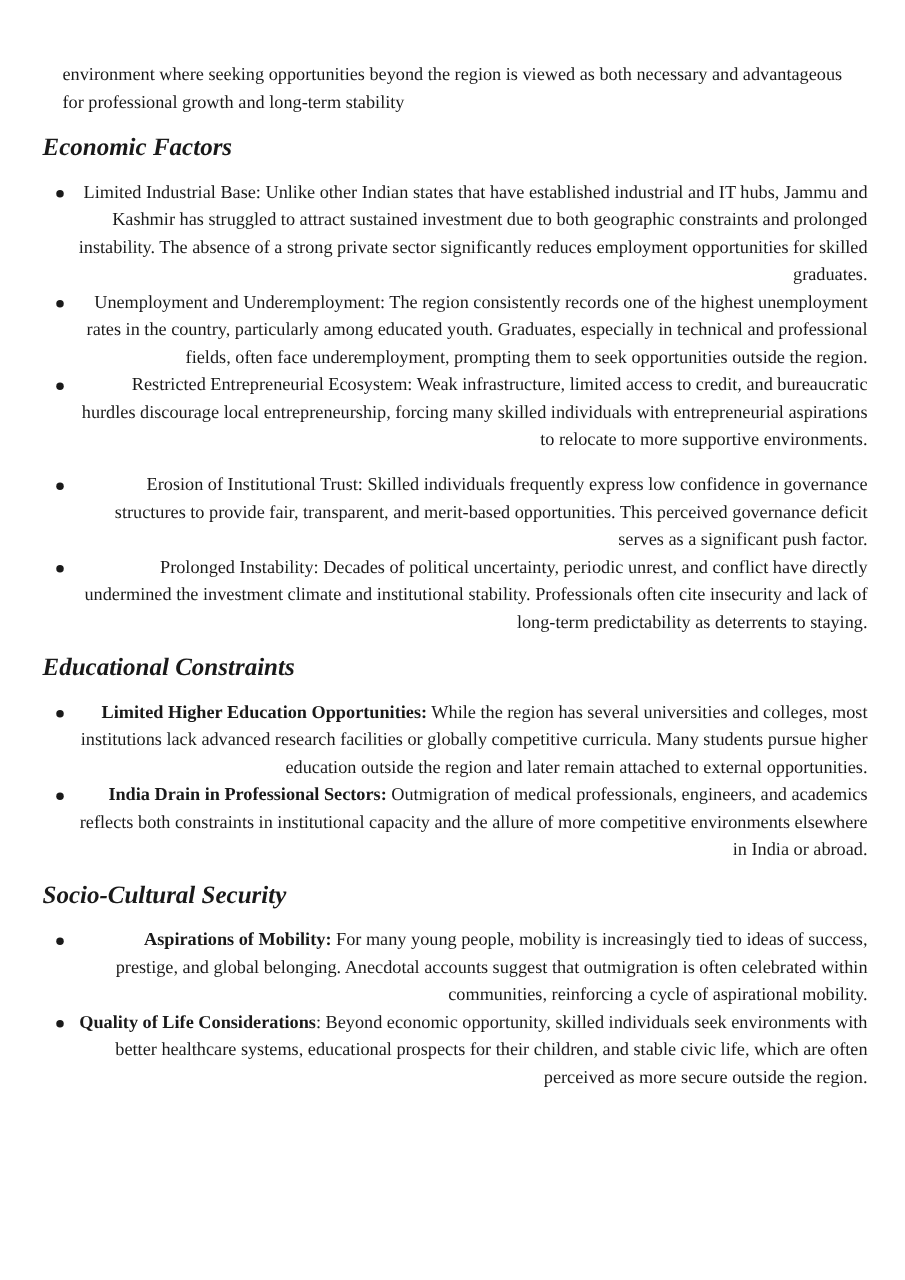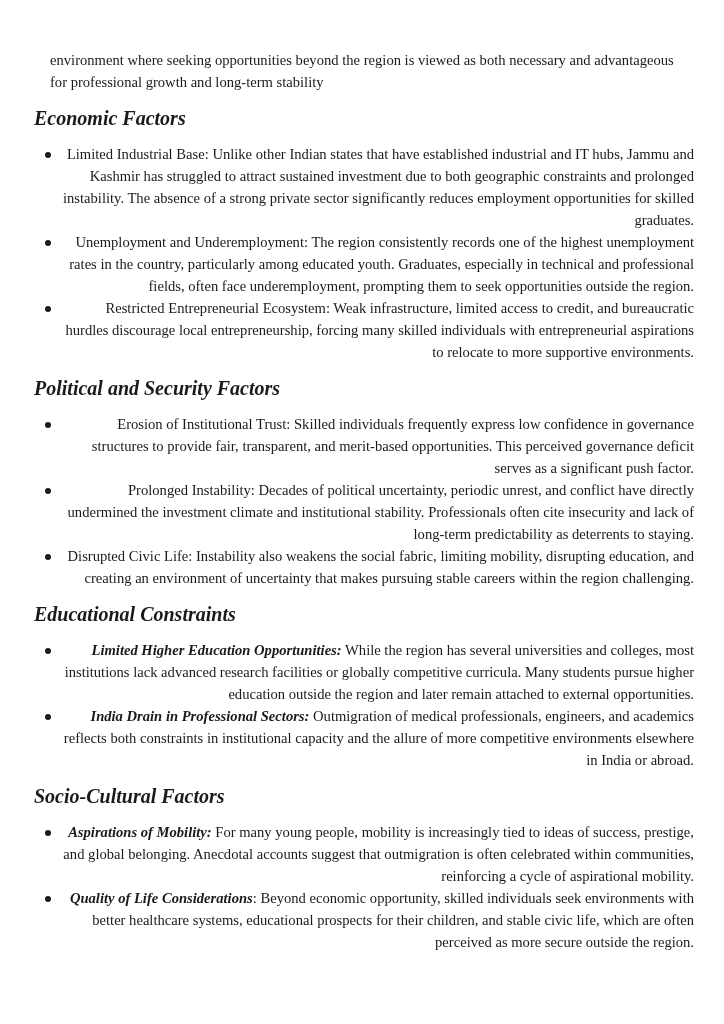--- a/index.html
+++ b/index.html
@@ -16,47 +16,45 @@
   h3 {
     font-size: 20px; font-weight: bold; font-style: italic;
     margin: 0 0 14px 0; line-height: 22px;
   }
   ul { list-style: none; margin: 0 0 14px 0; padding: 0; text-align: right; }
   li { position: relative; padding-left: 29px; }
   .bullet {
     position: absolute; left: 11px; top: 9px;
     width: 6px; height: 6px; border-radius: 50%; background: #1a1a1a;
   }
-  .term-bi { font-weight: bold; font-style: italic; }
+  .term-bi { font-weight: bold; }
 </style>
 </head>
 <body>
 
 <div class="page">
   <p class="intro">environment where seeking opportunities beyond the region is viewed as both necessary and advantageous for professional growth and long-term stability</p>
 
   <h3>Economic Factors</h3>
   <ul>
     <li><span class="bullet"></span><span>Limited Industrial Base: Unlike other Indian states that have established industrial and IT hubs, Jammu and Kashmir has struggled to attract sustained investment due to both geographic constraints and prolonged instability. The absence of a strong private sector significantly reduces employment opportunities for skilled graduates.</span></li>
     <li><span class="bullet"></span><span>Unemployment and Underemployment: The region consistently records one of the highest unemployment rates in the country, particularly among educated youth. Graduates, especially in technical and professional fields, often face underemployment, prompting them to seek opportunities outside the region.</span></li>
     <li><span class="bullet"></span><span>Restricted Entrepreneurial Ecosystem: Weak infrastructure, limited access to credit, and bureaucratic hurdles discourage local entrepreneurship, forcing many skilled individuals with entrepreneurial aspirations to relocate to more supportive environments.</span></li>
   </ul>
 
-  <h3>Political and Security Factors</h3>
   <ul>
     <li><span class="bullet"></span><span>Erosion of Institutional Trust: Skilled individuals frequently express low confidence in governance structures to provide fair, transparent, and merit-based opportunities. This perceived governance deficit serves as a significant push factor.</span></li>
     <li><span class="bullet"></span><span>Prolonged Instability: Decades of political uncertainty, periodic unrest, and conflict have directly undermined the investment climate and institutional stability. Professionals often cite insecurity and lack of long-term predictability as deterrents to staying.</span></li>
-    <li><span class="bullet"></span><span>Disrupted Civic Life: Instability also weakens the social fabric, limiting mobility, disrupting education, and creating an environment of uncertainty that makes pursuing stable careers within the region challenging.</span></li>
   </ul>
 
   <h3>Educational Constraints</h3>
   <ul>
     <li><span class="bullet"></span><span class="term-bi">Limited Higher Education Opportunities:</span><span> While the region has several universities and colleges, most institutions lack advanced research facilities or globally competitive curricula. Many students pursue higher education outside the region and later remain attached to external opportunities.</span></li>
     <li><span class="bullet"></span><span class="term-bi">India Drain in Professional Sectors:</span><span> Outmigration of medical professionals, engineers, and academics reflects both constraints in institutional capacity and the allure of more competitive environments elsewhere in India or abroad.</span></li>
   </ul>
 
-  <h3>Socio-Cultural Factors</h3>
+  <h3>Socio-Cultural Security</h3>
   <ul>
     <li><span class="bullet"></span><span class="term-bi">Aspirations of Mobility:</span><span> For many young people, mobility is increasingly tied to ideas of success, prestige, and global belonging. Anecdotal accounts suggest that outmigration is often celebrated within communities, reinforcing a cycle of aspirational mobility.</span></li>
     <li><span class="bullet"></span><span class="term-bi">Quality of Life Considerations</span><span>: Beyond economic opportunity, skilled individuals seek environments with better healthcare systems, educational prospects for their children, and stable civic life, which are often perceived as more secure outside the region.</span></li>
   </ul>
 
 </div>
 
 </body></html>

